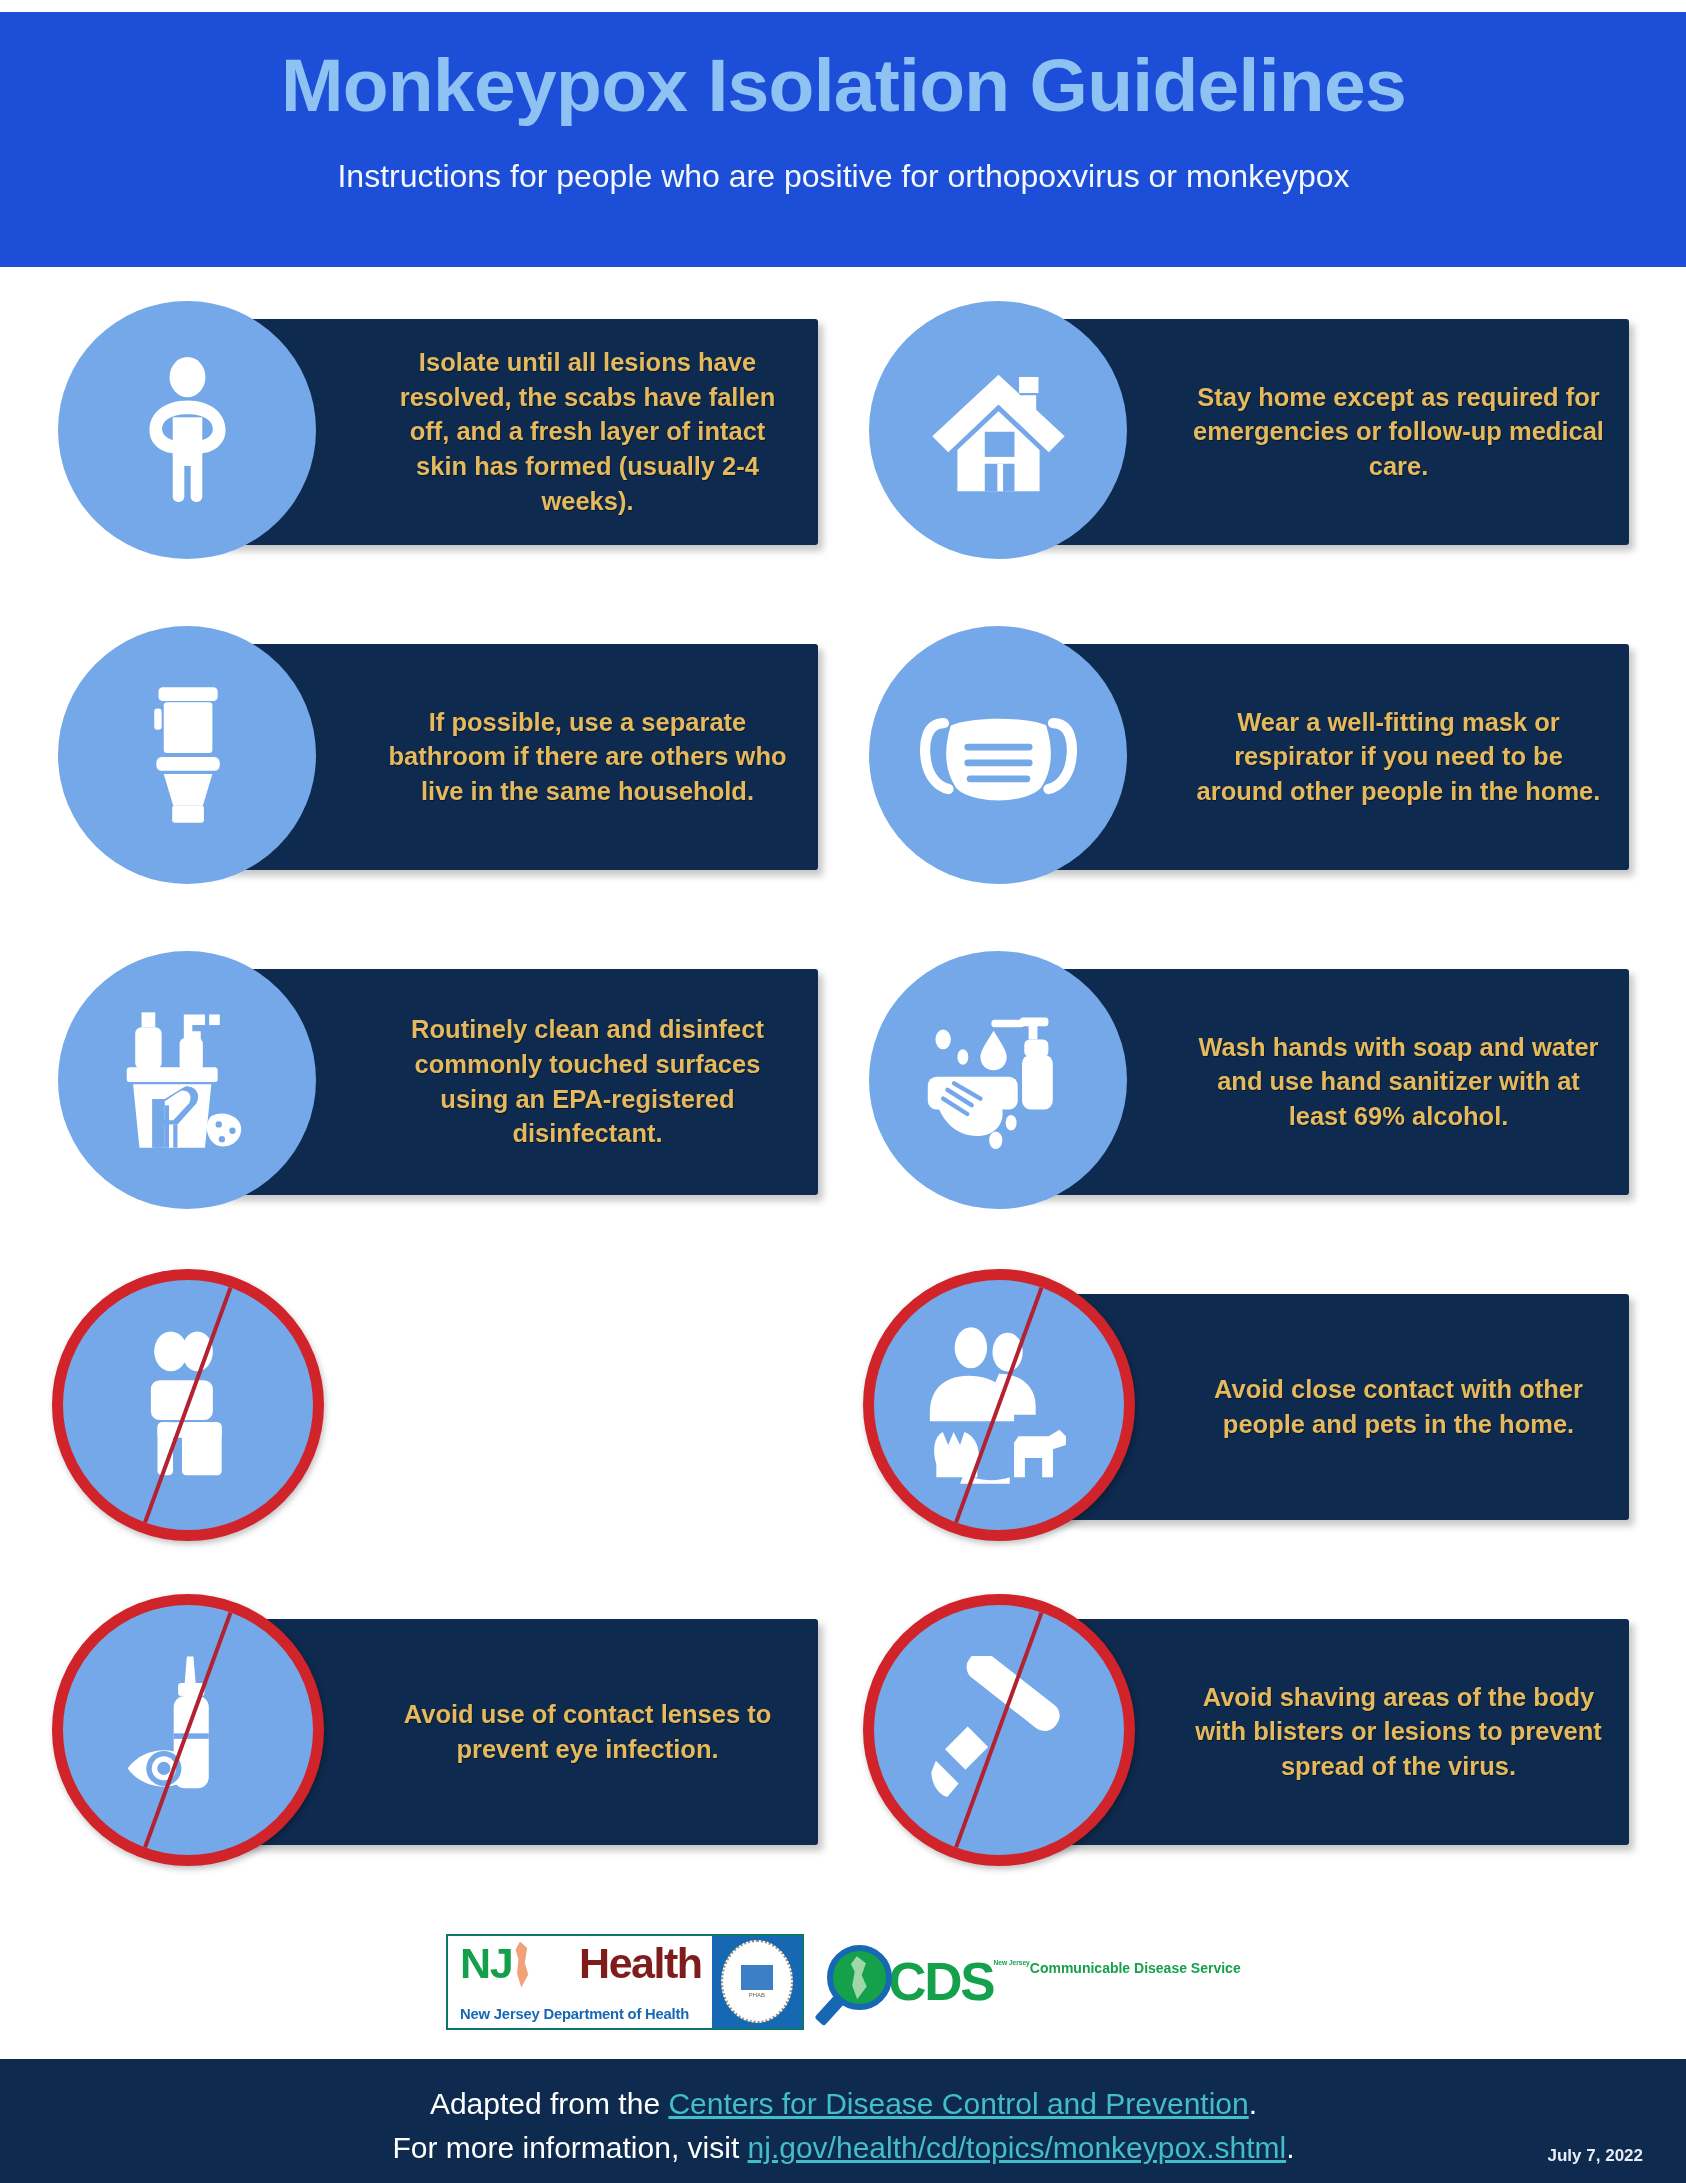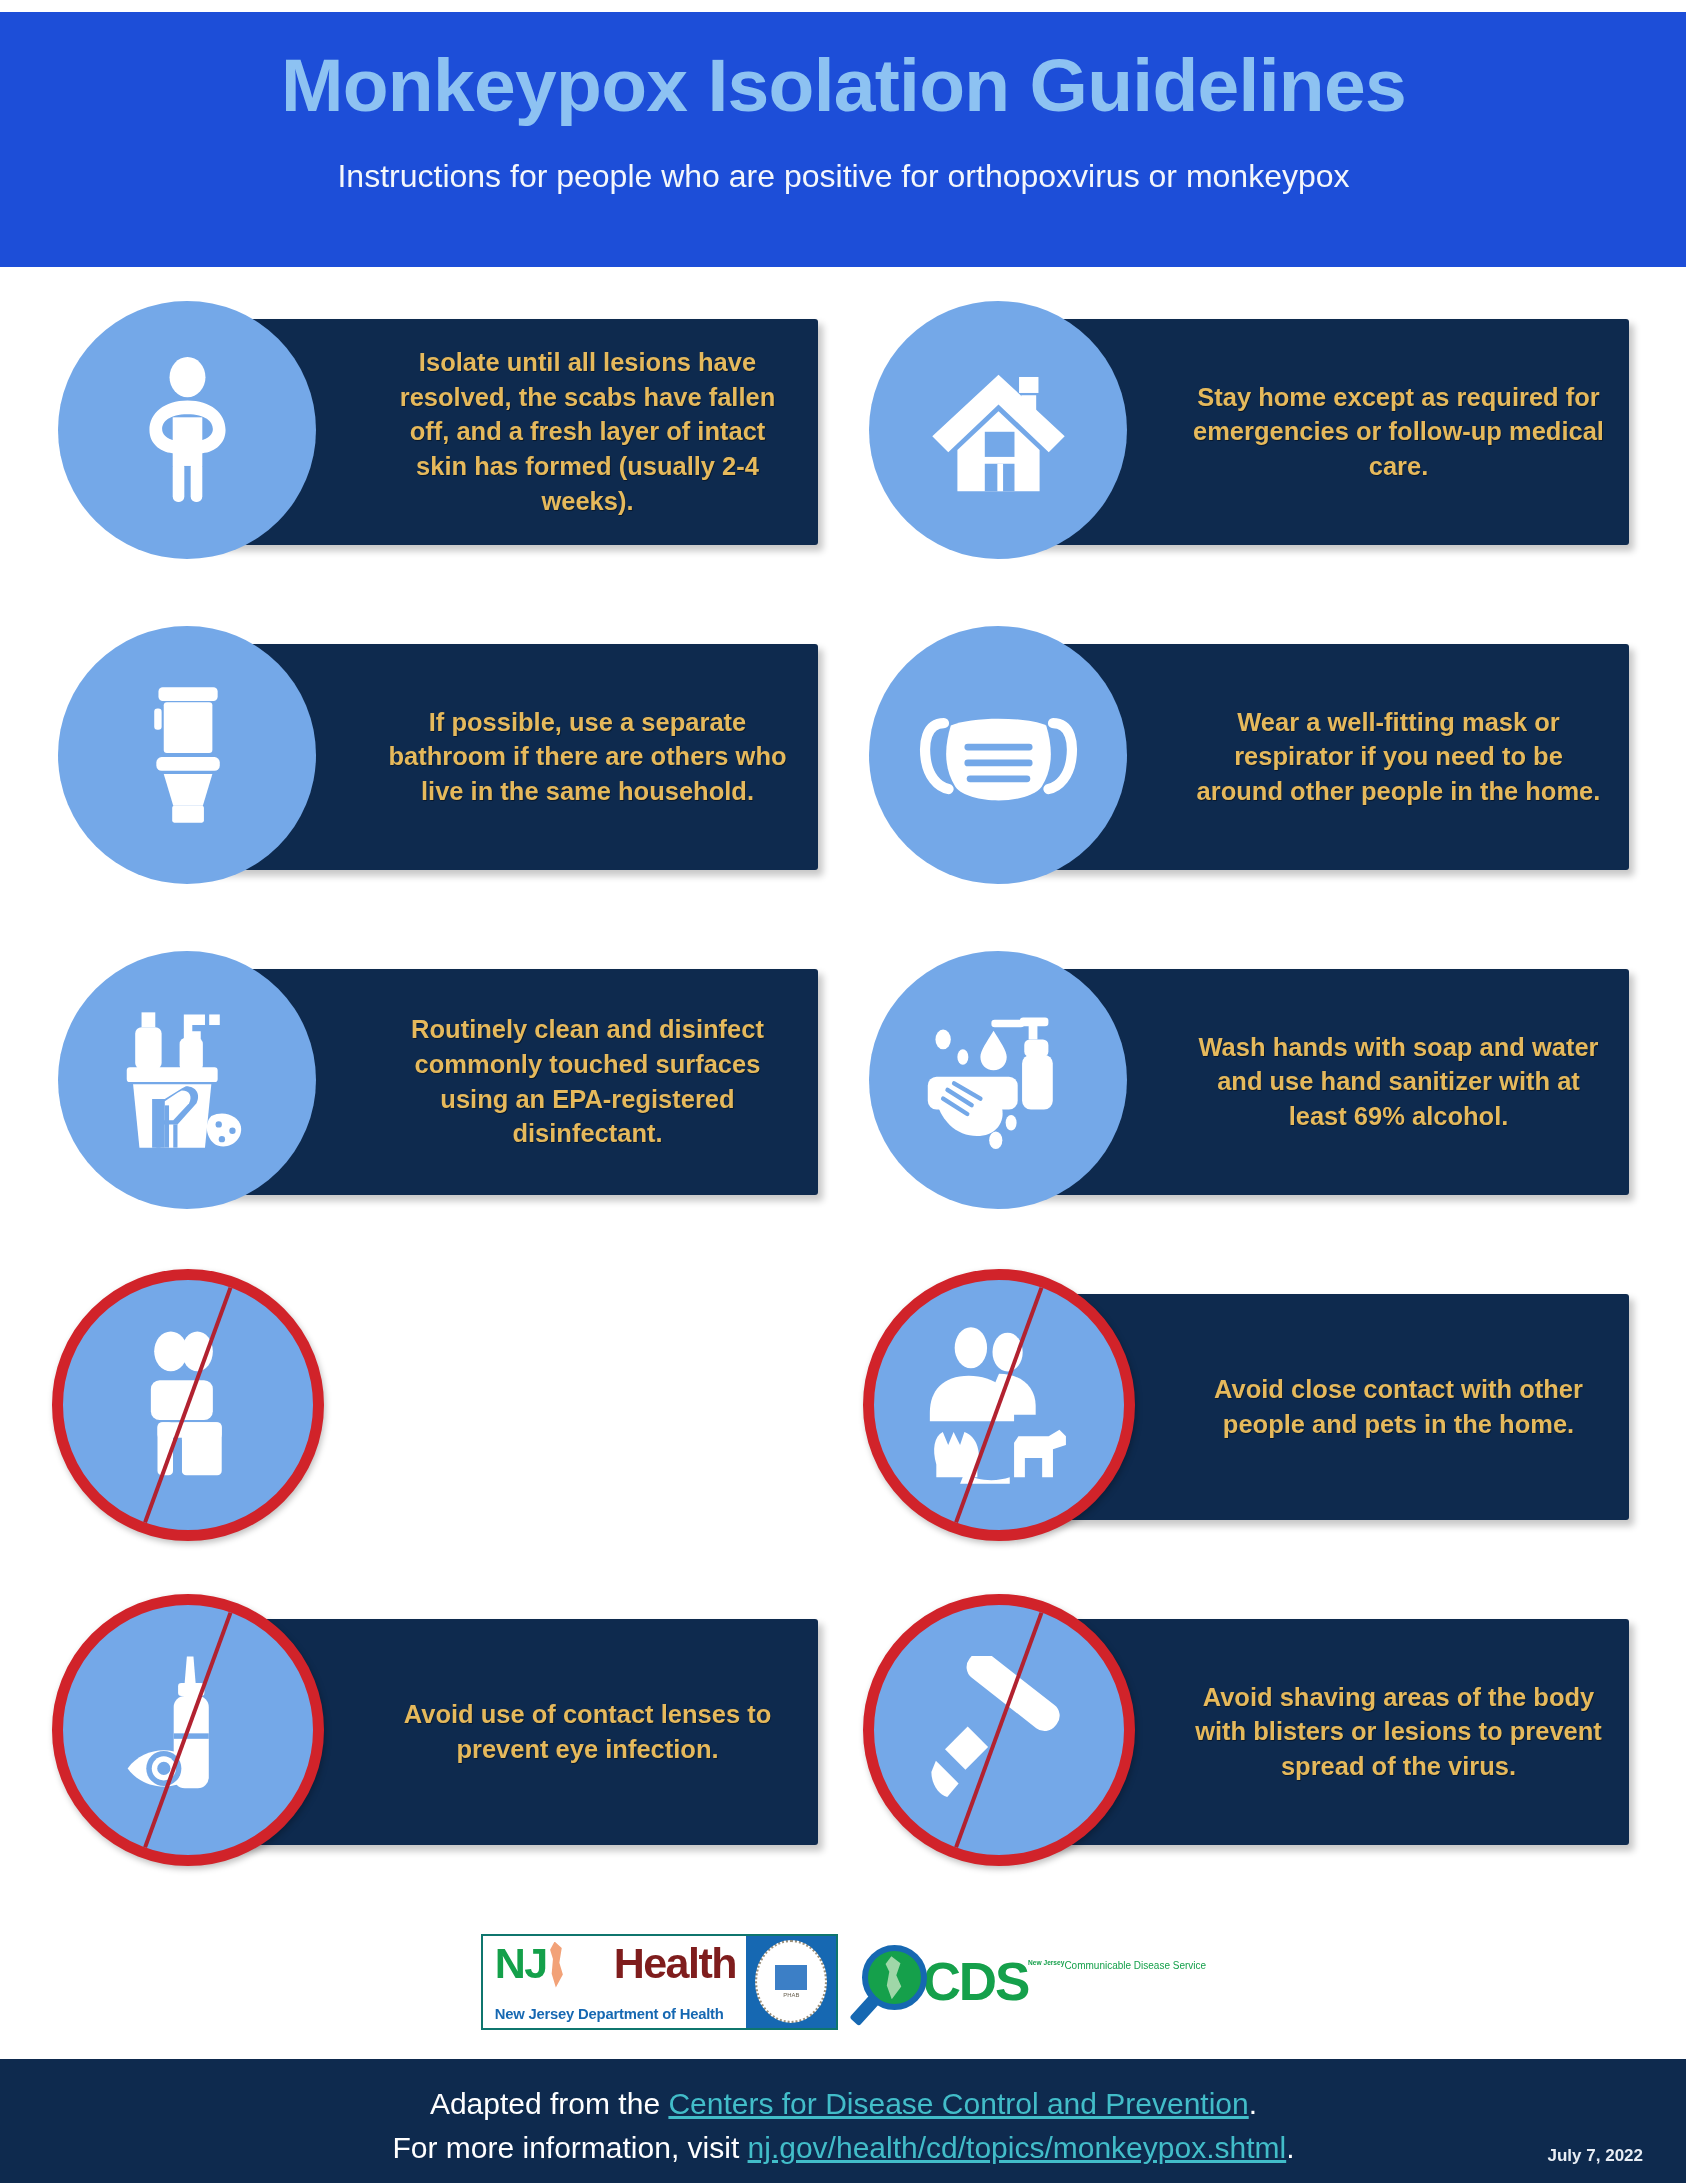--- a/index.html
+++ b/index.html
@@ -234,21 +234,21 @@
   }
   .cds-mag-handle {
     position: absolute; left: 1.5px; top: 52px;
     width: 13.3px; height: 31px;
     background: #1668B2;
     border-radius: 3px;
     transform: rotate(42deg);
   }
   .cds-text { display: flex; flex-direction: row; margin-left: -10.3px; }
   .cds-letters { font-size: 53px; font-weight: bold; color: #15A04B; letter-spacing: -2.2px; line-height: 0.85; }
-  .cds-tag { font-size: 10px; font-weight: normal; color: #15A04B; letter-spacing: 0px; margin-top: 0.7px; }
+  .cds-tag { font-size: 14px; font-weight: bold; color: #15A04B; letter-spacing: 0px; margin-top: 0.7px; }
   .cds-nj { font-size: 6.6px; font-weight: bold; color: #15A04B; text-align: right; }
 
   
   .footer {
     position: absolute;
     left: 0; top: 2059px;
     width: 1687px;
     height: 125px;
     background: #0E2A4E;
   }

